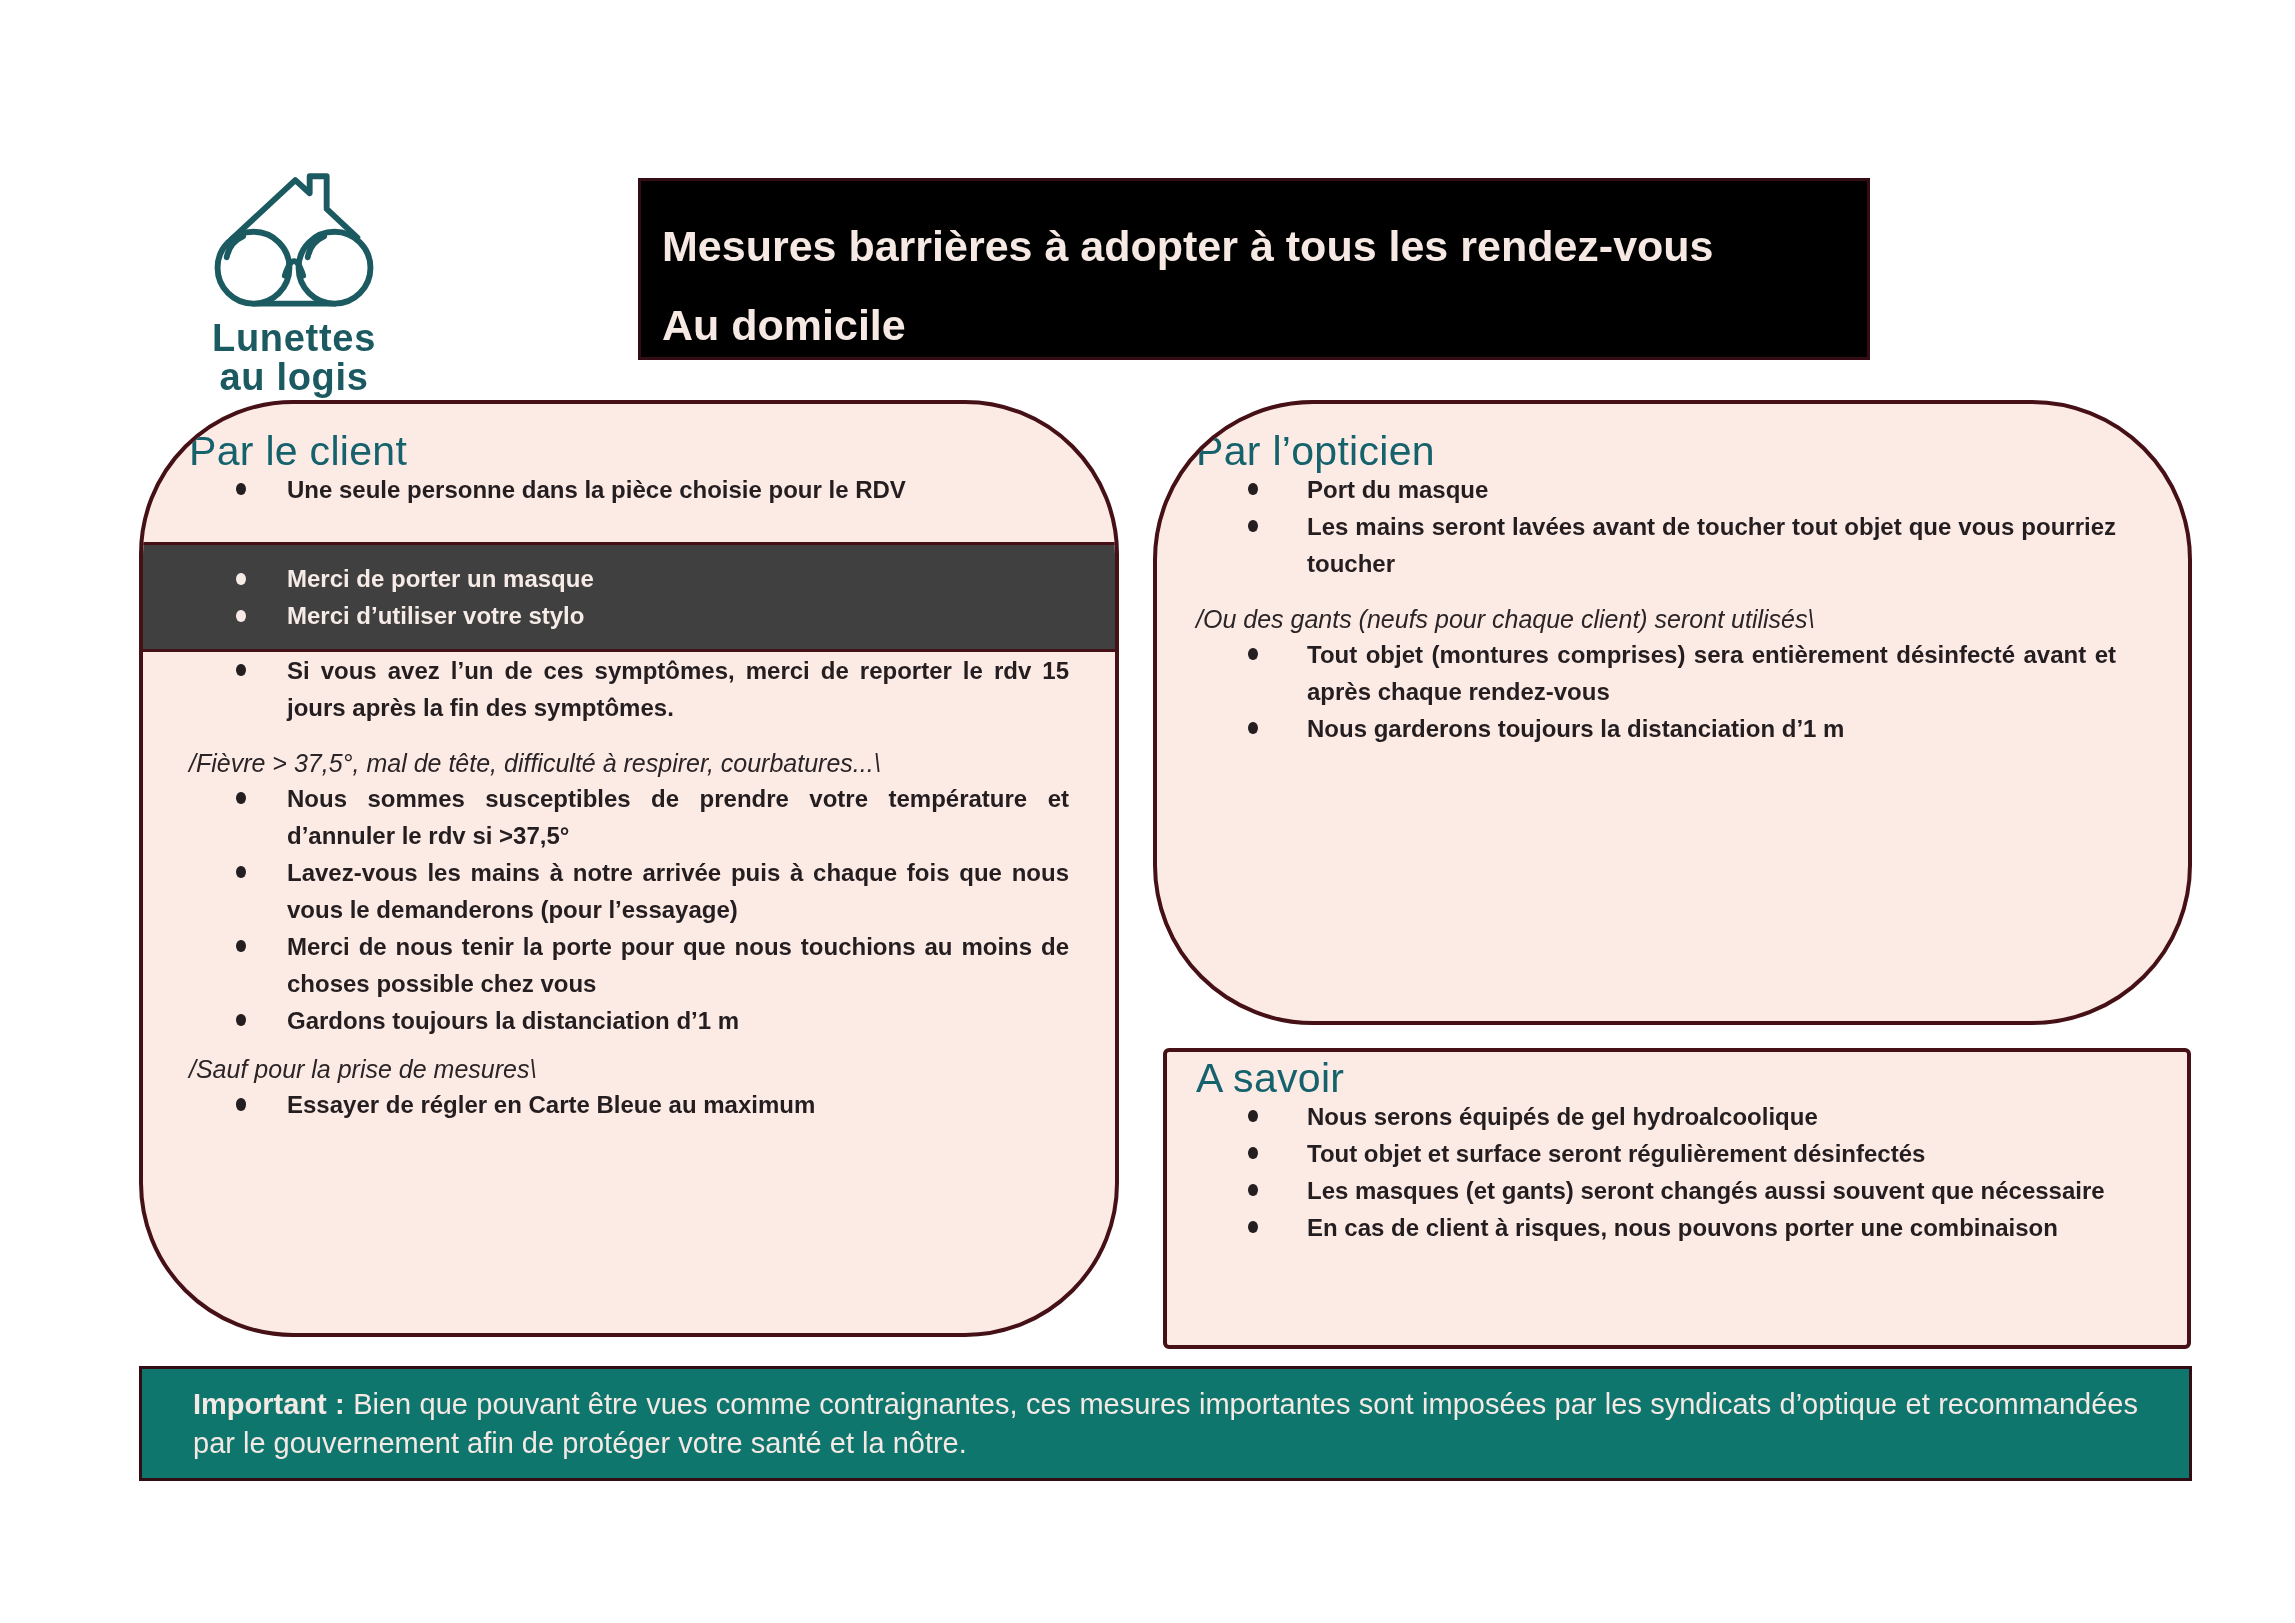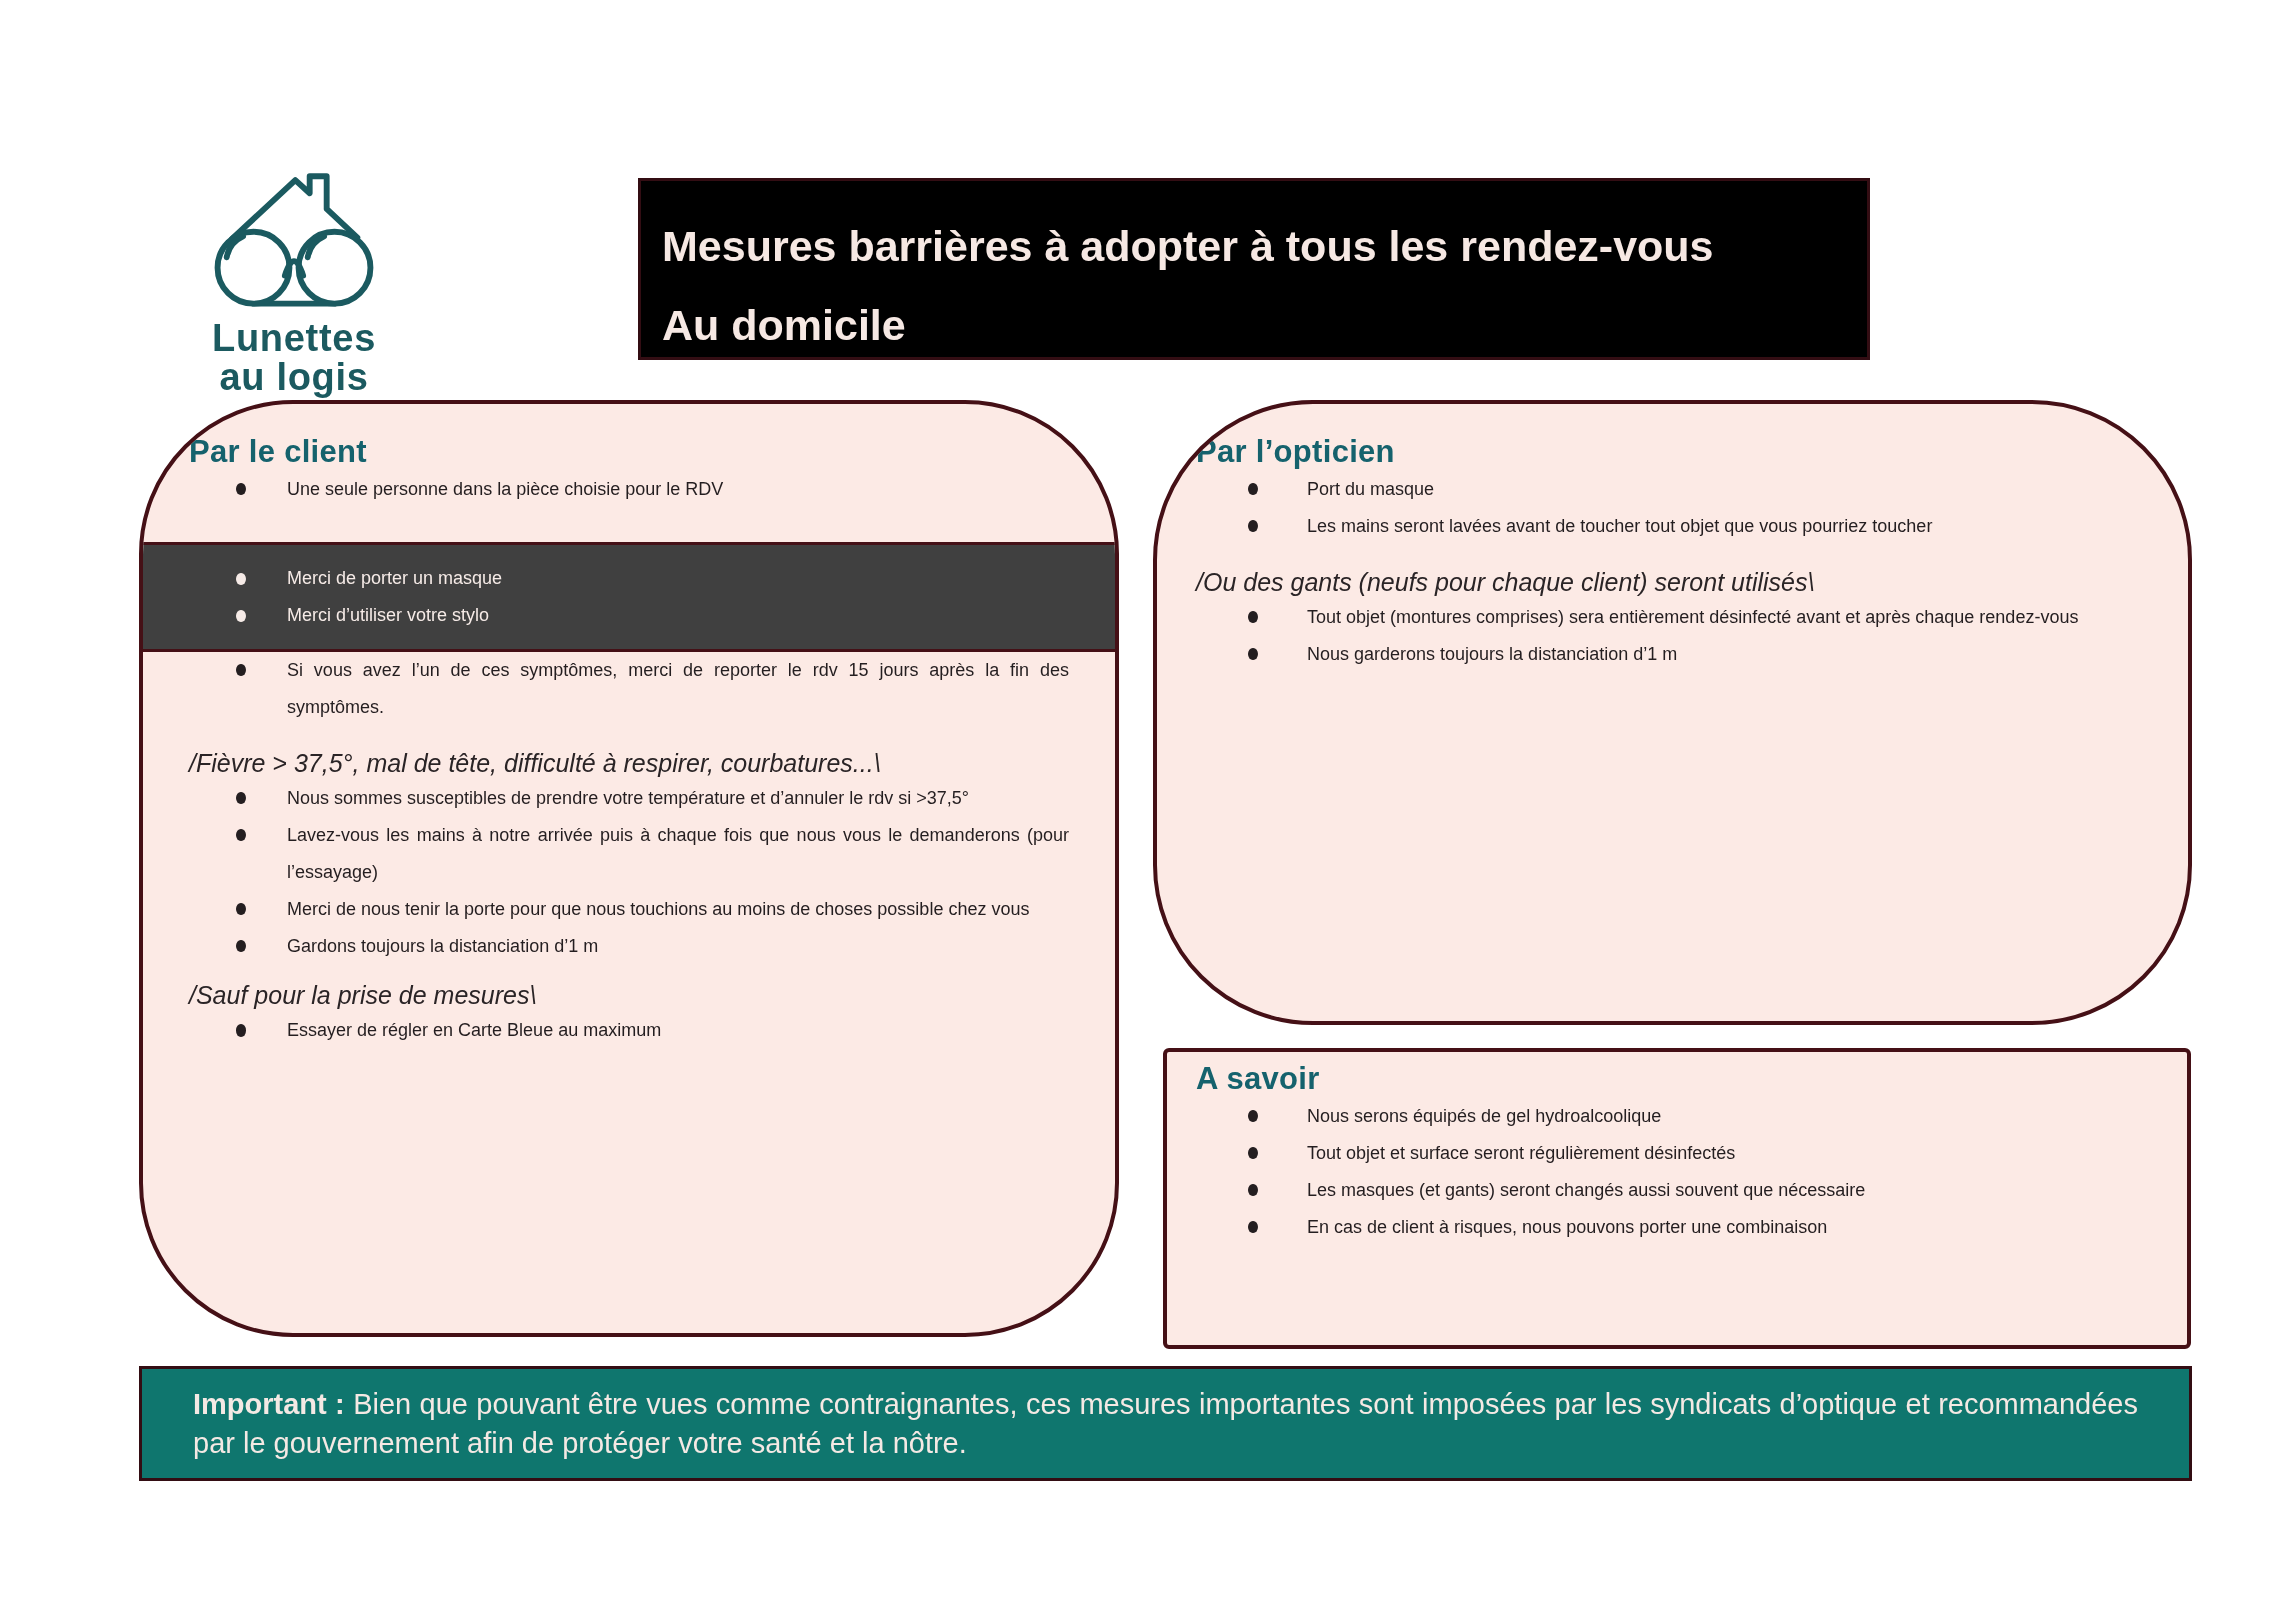--- a/index.html
+++ b/index.html
@@ -24,28 +24,28 @@
   .header-banner .t2{margin-top:33px;}
   
   .pinkbox{
     position:absolute;box-sizing:border-box;background:#fceae5;
     border:4.6px solid #451016;overflow:hidden;
   }
   .box-client{left:139px;top:400px;width:980px;height:937px;border-radius:154px;padding:0 46px;}
   .box-optician{left:1153px;top:400px;width:1039px;height:625px;border-radius:160px;padding:0 39px;}
   .box-know{left:1163px;top:1048px;width:1028px;height:301px;border-radius:6px;padding:0 29px;}
   h2.sec{
-    margin:27.5px 0 0;font-size:31px;line-height:39px;font-weight:700;color:#15626d;letter-spacing:0.3px;
+    margin:27.5px 0 0;font-size:41px;line-height:39px;font-weight:400;color:#15626d;letter-spacing:0.3px;
   }
   .box-know h2.sec{margin-top:6.5px;}
   
   ul.blist{margin:0;padding:0;list-style:none;}
   ul.blist li{
-    position:relative;padding-left:98px;font-size:18px;line-height:37px;
-    text-align:justify;color:#241e20;
+    position:relative;padding-left:98px;font-size:24px;line-height:37px;
+    text-align:justify;color:#241e20;font-weight:bold;
   }
   ul.blist li::before{
     content:"";position:absolute;left:47px;top:12.4px;width:9.8px;height:12.4px;
     border-radius:50%;background:#241e20;
   }
   .box-optician ul.blist li{padding-left:111px;padding-right:33px;}
   .box-optician ul.blist li::before{left:52px;}
   .box-know ul.blist li{padding-left:111px;padding-right:19.6px;}
   .box-know ul.blist li::before{left:52px;}
   

